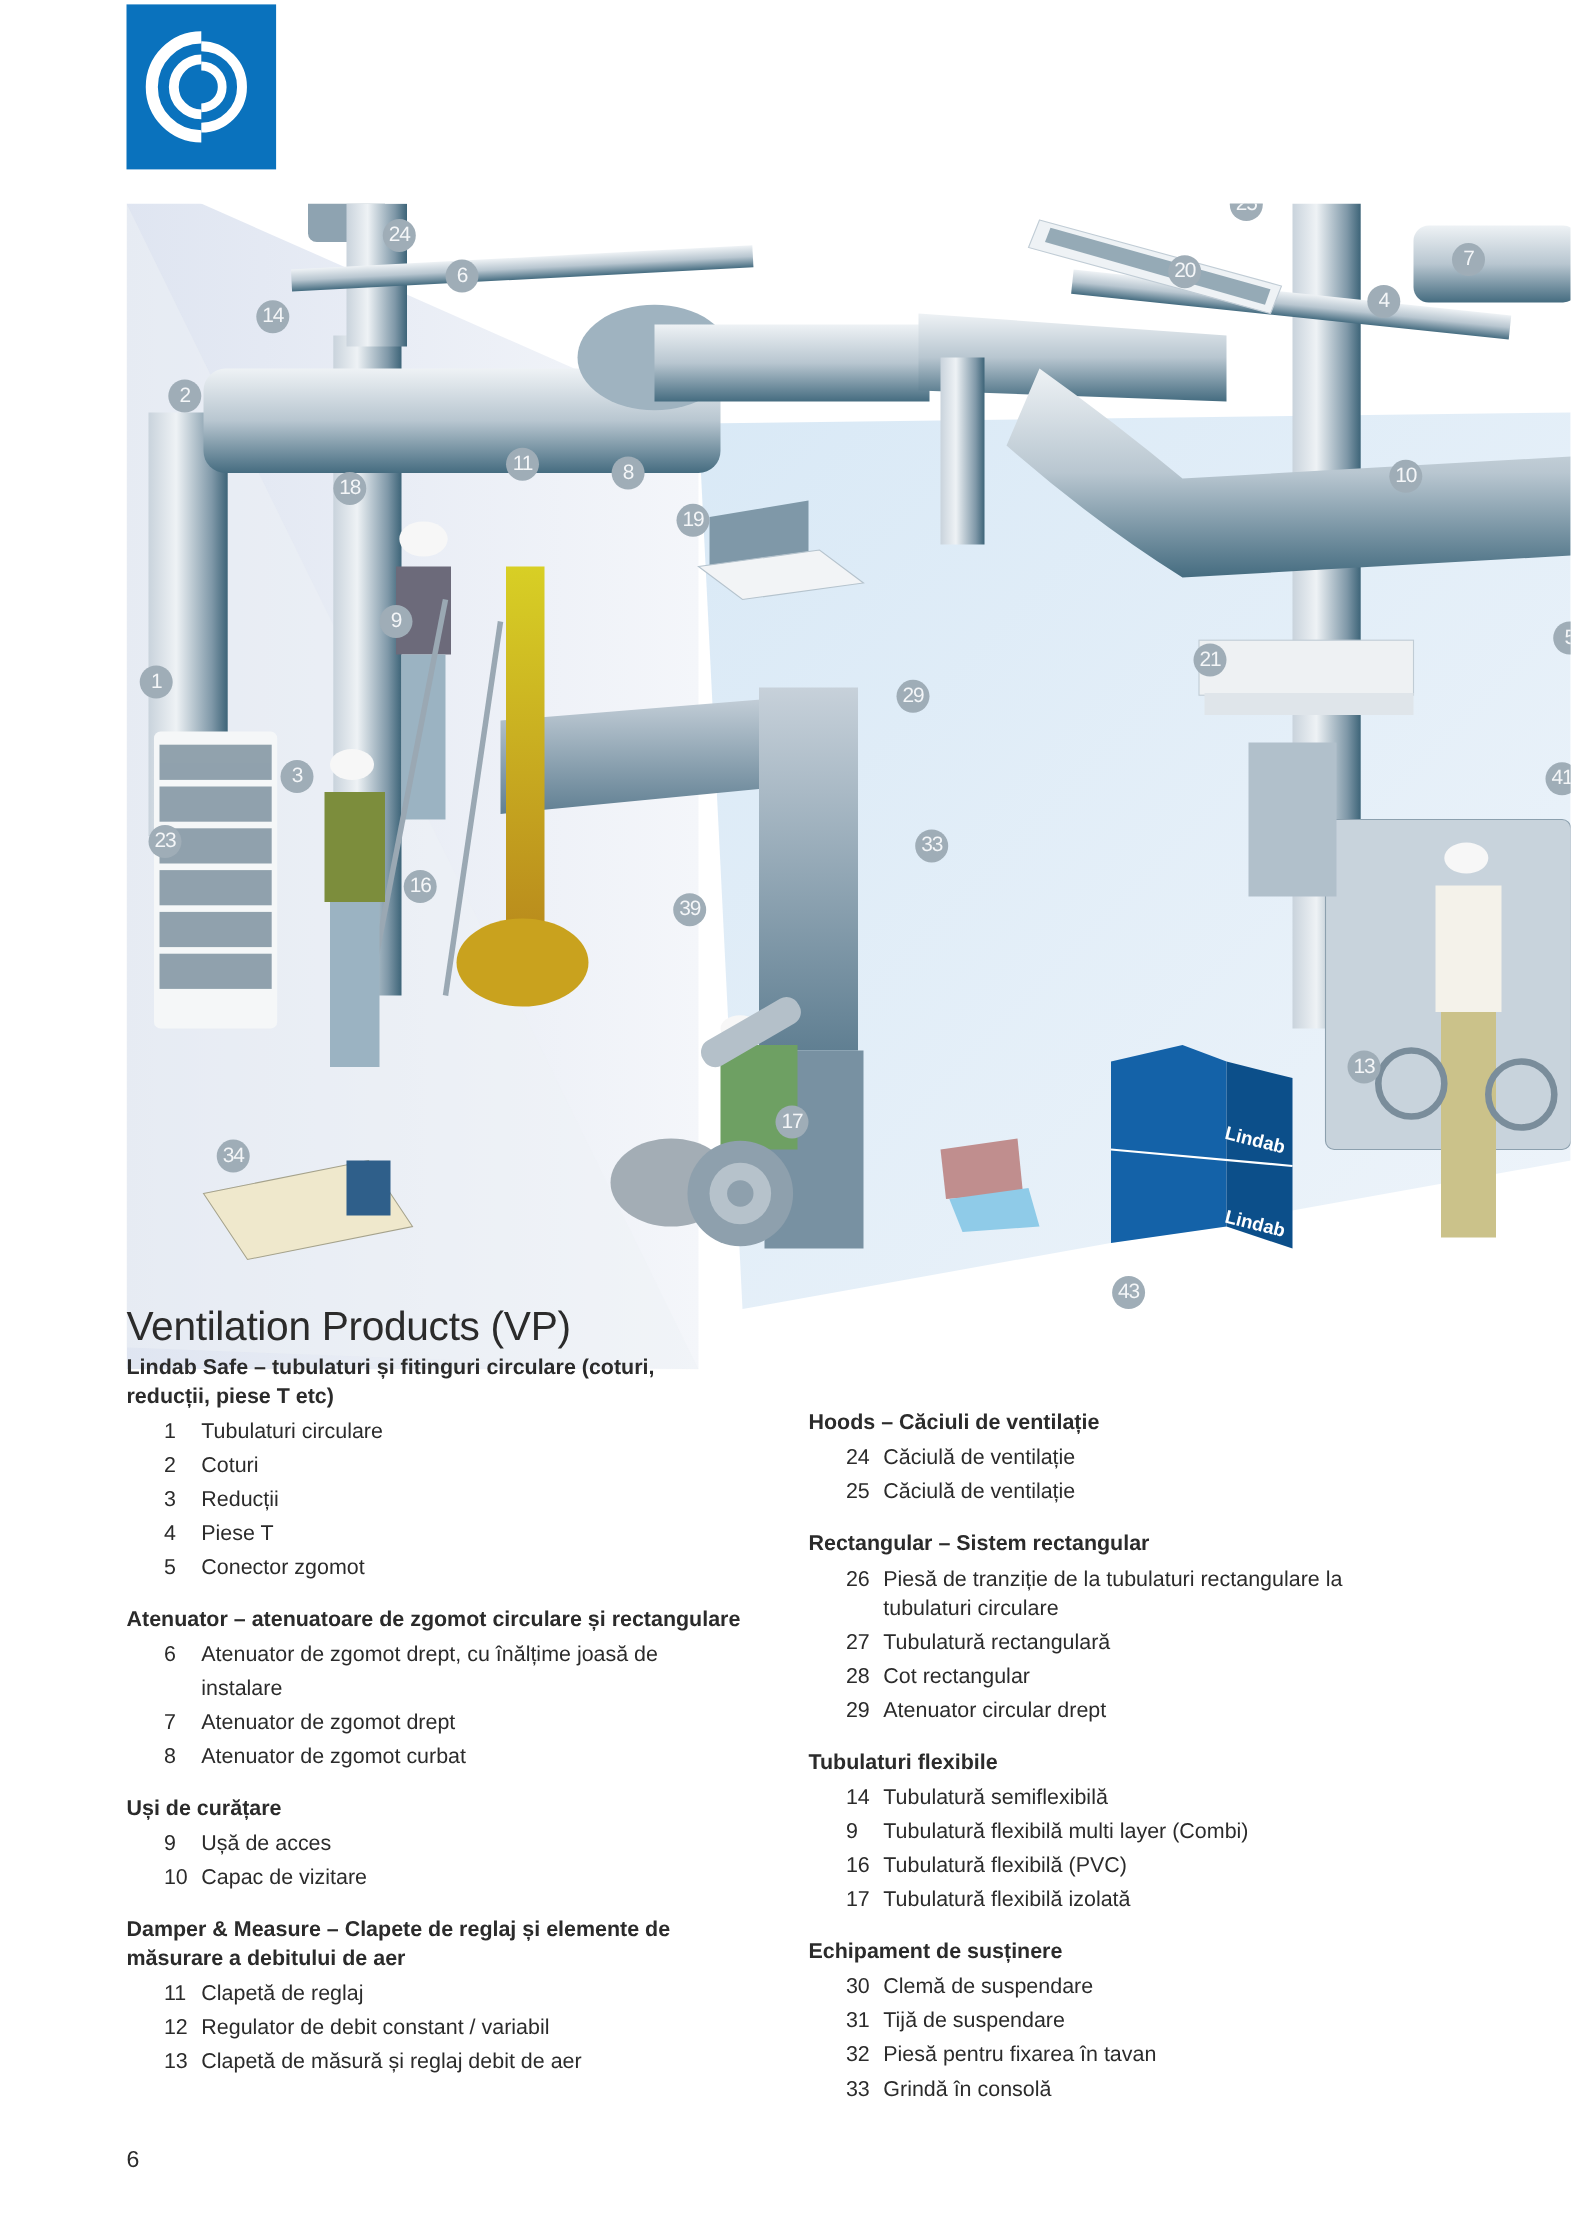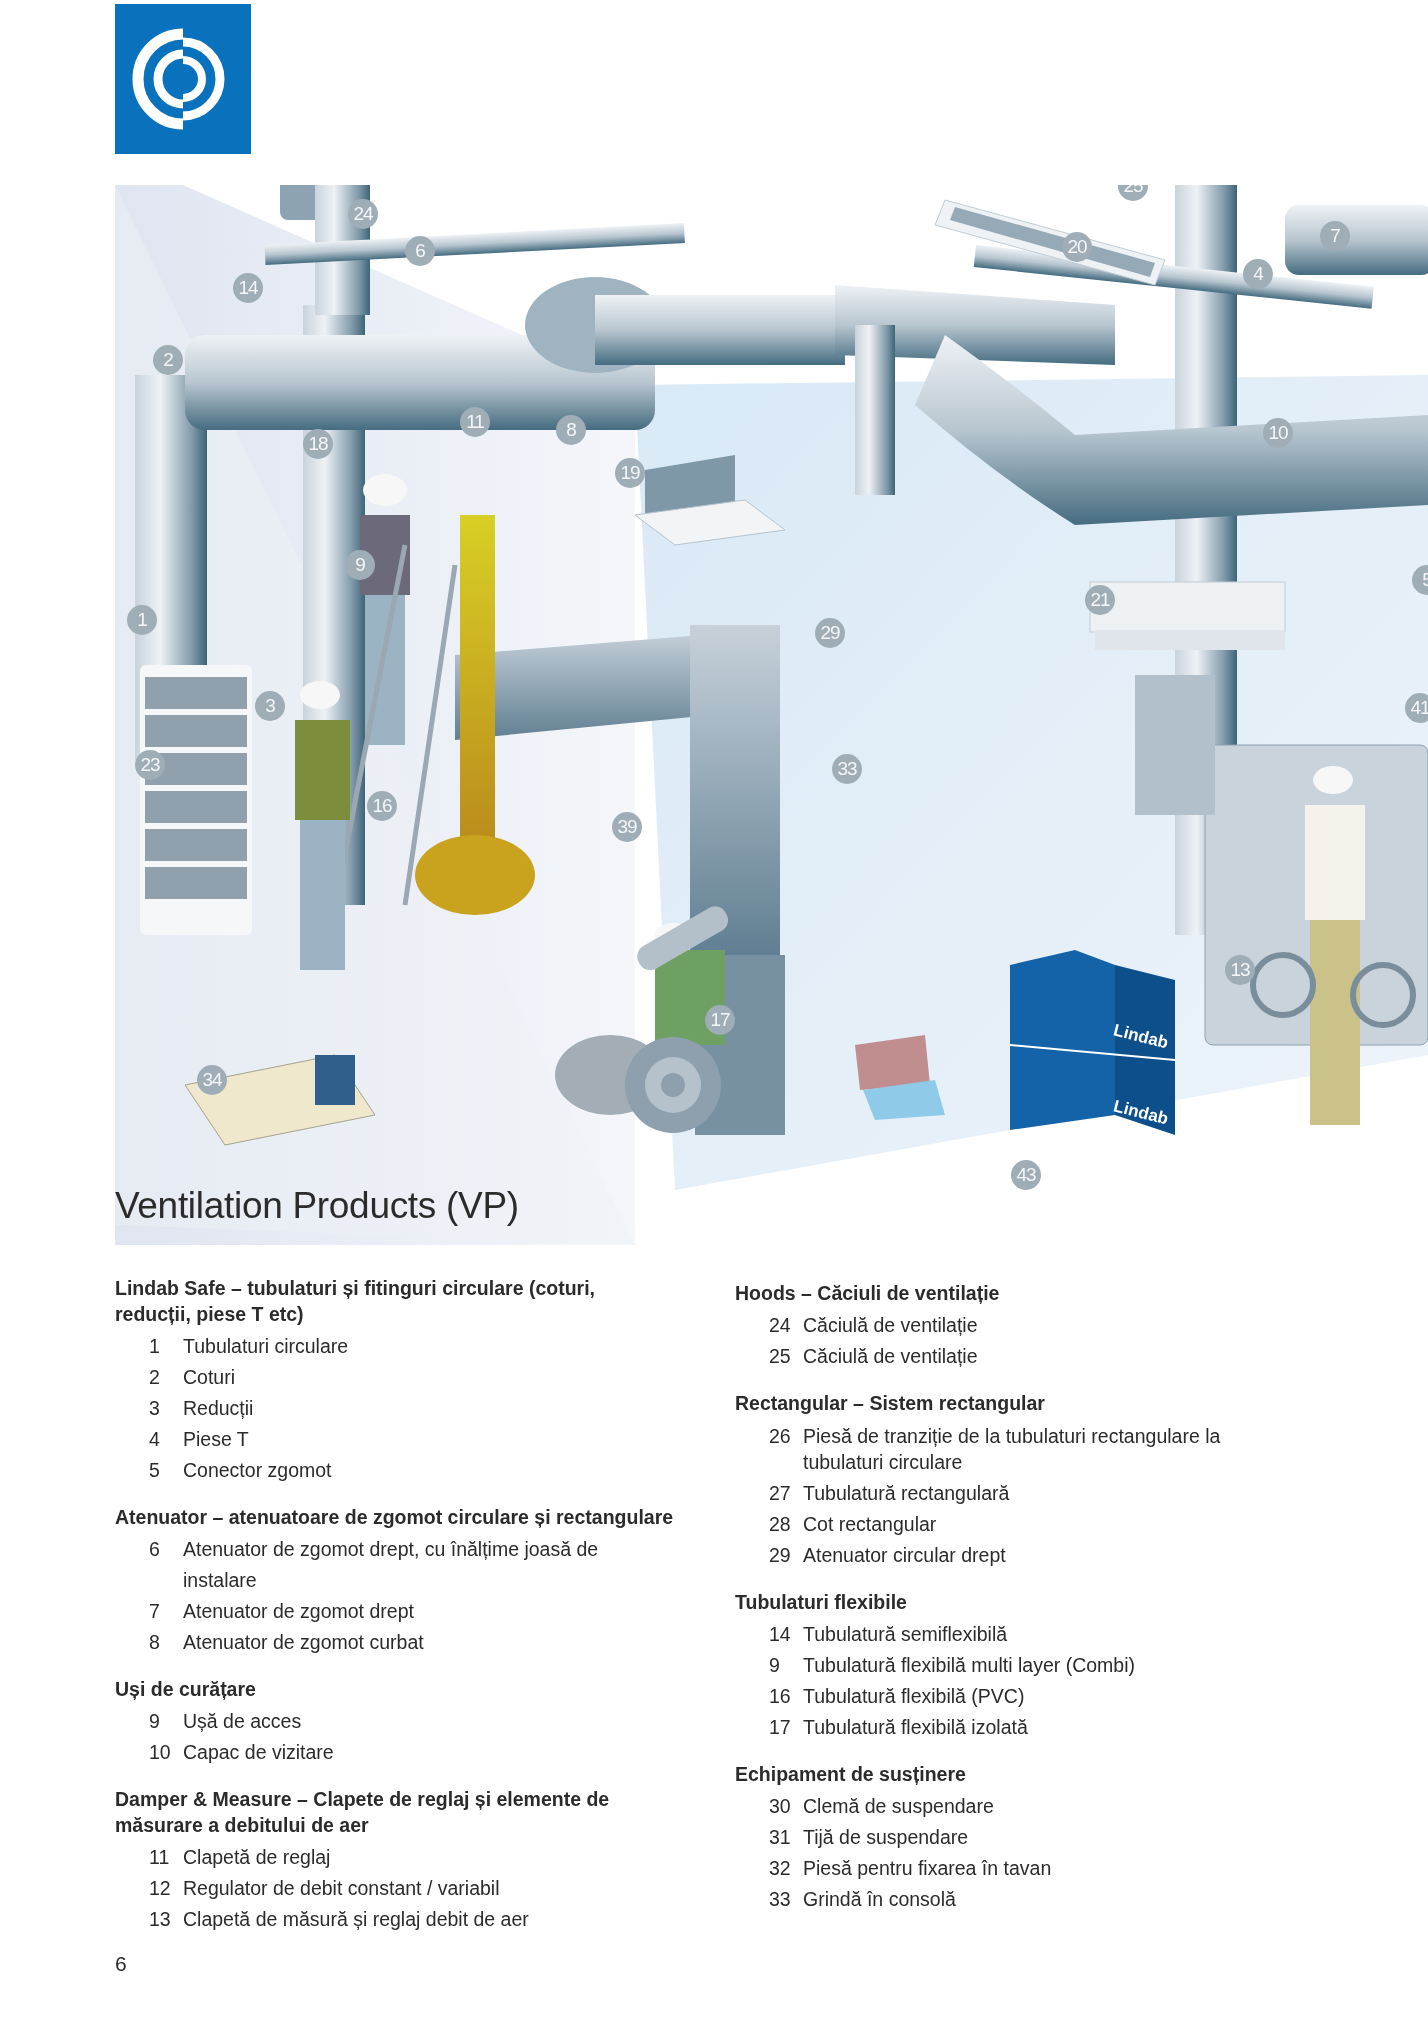--- a/index.html
+++ b/index.html
@@ -14,21 +14,21 @@
   .illus { position:absolute; left:115px; top:185px; width:1313px; height:1060px; overflow:hidden; }
   .illus svg.scene { position:absolute; left:0; top:0; }
   .callout { position:absolute; width:30px; height:30px; border-radius:50%;
              background:#9fadb7; color:#f4f6f8; font-size:19px; line-height:30px;
              text-align:center; letter-spacing:-1px; }
   .lindab-text { position:absolute; color:#ffffff; font-size:17px; font-weight:bold; transform:rotate(14deg); }
 
   
   .page-title { position:absolute; left:115px; top:1160px; font-size:37px; font-weight:normal; color:#2b2b2b; letter-spacing:-0.3px; }
   .col { position:absolute; width:560px; }
-  .col-left { left:115px; top:1230px;margin-top:45px; }
+  .col-left { left:115px; top:1230px; }
   .col-right { left:735px; top:1280px; }
   .section { margin-bottom:18px; }
   .section h3 { margin:0 0 4px 0; font-size:19.5px; font-weight:bold; line-height:26px; color:#2b2b2b; }
   .item { display:flex; font-size:19.5px; line-height:31px; color:#2b2b2b; }
   .item.multi { line-height:26px; padding:3px 0; }
   .item .num { width:34px; margin-left:34px; flex:none; }
   .item .txt { flex:1; }
   .page-num { position:absolute; left:115px; top:1952px; font-size:21px; color:#2b2b2b; }
 </style>
 </head>
@@ -187,21 +187,21 @@
       <div class="callout" style="left: 188px; top: 244px;">18</div>
       <div class="callout" style="left: 345px; top: 222px;">11</div>
       <div class="callout" style="left: 441px; top: 230px;">8</div>
       <div class="callout" style="left: 500px; top: 273px;">19</div>
       <div class="callout" style="left: 230px; top: 365px;">9</div>
       <div class="callout" style="left: 12px; top: 420px;">1</div>
       <div class="callout" style="left: 140px; top: 506px;">3</div>
       <div class="callout" style="left: -8px; top: 565px; margin-left: 28px;">23</div>
       <div class="callout" style="left: 252px; top: 606px;">16</div>
       <div class="callout" style="left: 497px; top: 627px;">39</div>
-      <div class="callout" style="left: 82px; top: 880px;">34</div>
+      <div class="callout" style="left: 82px; top: 851px;">34</div>
       <div class="callout" style="left: 590px; top: 820px;">17</div>
       <div class="callout" style="left: 700px; top: 433px;">29</div>
       <div class="callout" style="left: 717px; top: 569px;">33</div>
       <div class="callout" style="left: 896px; top: 975px;">43</div>
       <div class="callout" style="left: 1110px; top: 770px;">13</div>
       <div class="callout" style="left: 970px; top: 400px;">21</div>
       <div class="callout" style="left: 1290px; top: 508px;">41</div>
       <div class="callout" style="left: 1297px; top: 380px;">5</div>
       <div class="callout" style="left: 1148px; top: 233px;">10</div>
       <div class="callout" style="left: 1003px; top: -14px;">25</div>

